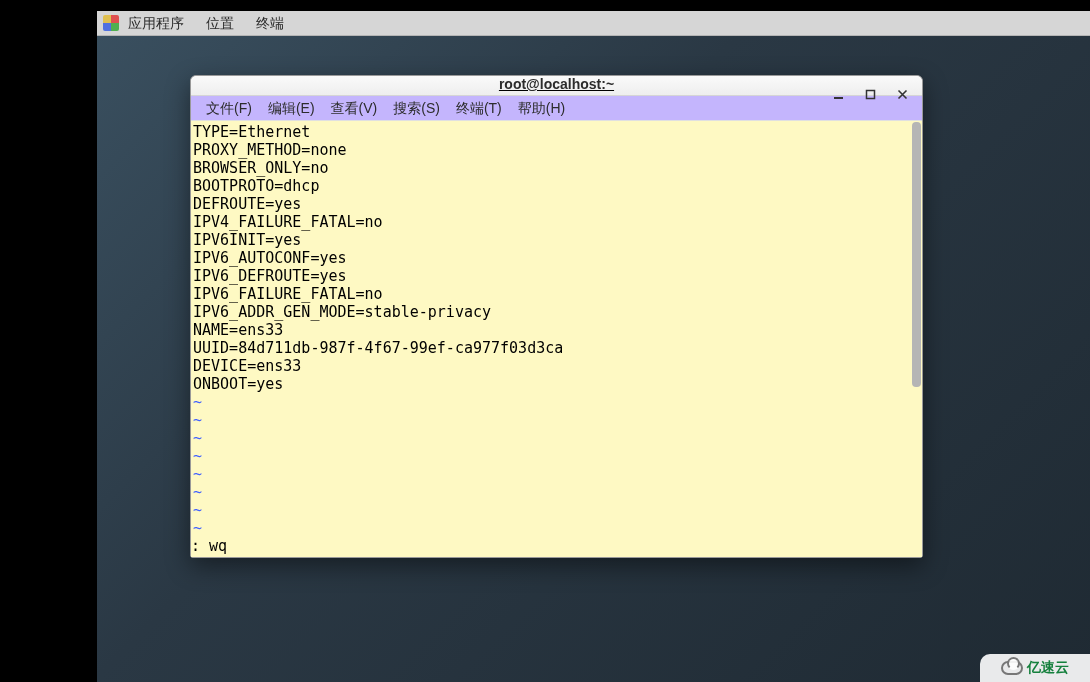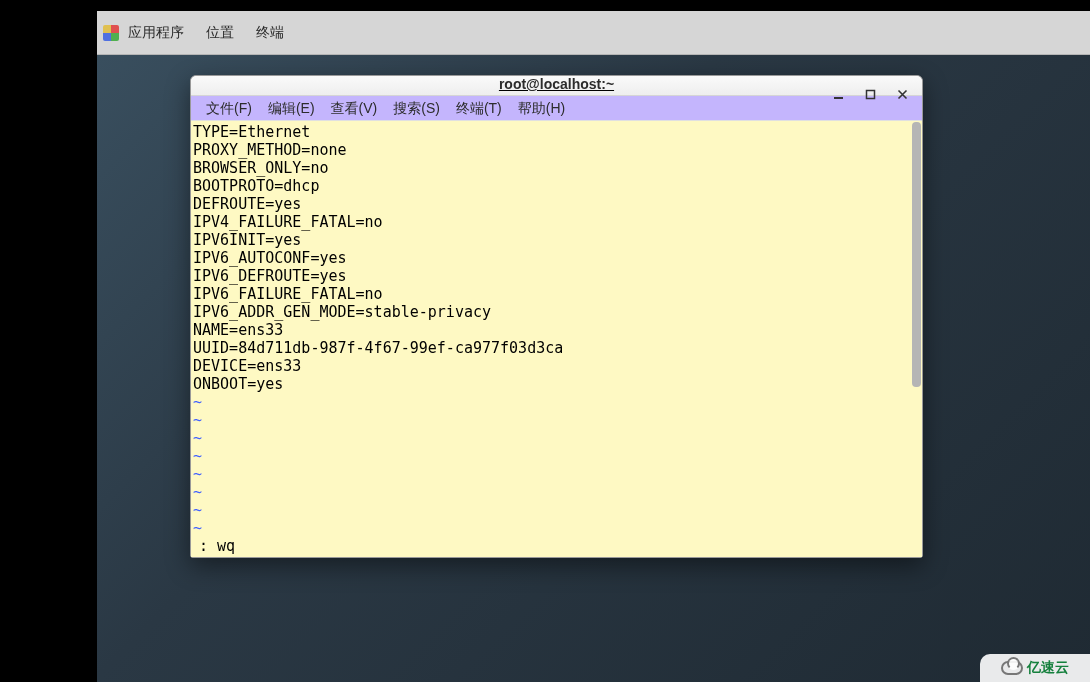--- a/index.html
+++ b/index.html
@@ -50,21 +50,21 @@
       right: 0;
       bottom: 0;
       background: linear-gradient(135deg, #3a5060 0%, #2a3844 40%, #1f2a33 100%);
     }
     
     .top-panel {
       position: absolute;
       left: 97px;
       top: 11px;
       right: 0;
-      height: 44px;
+      height: 25px;
       background: #d6d6d6;
       display: flex;
       align-items: center;
       padding-left: 6px;
       font-size: 14px;
       color: #2b2b2b;
       border-bottom: 1px solid #b5b5b5;
       z-index: 4;
     }
     
@@ -183,21 +183,21 @@
       white-space: pre;
     }
     
     .tilde-line {
       color: #4060ff;
     }
     
     .cmdline {
       position: absolute;
       bottom: 2px;
-      left: 8px;
+      left: 0;
       white-space: pre;
     }
     
     .scrollbar {
       position: absolute;
       right: 1px;
       top: 1px;
       width: 9px;
       height: 265px;
       background: #b5b5b5;

